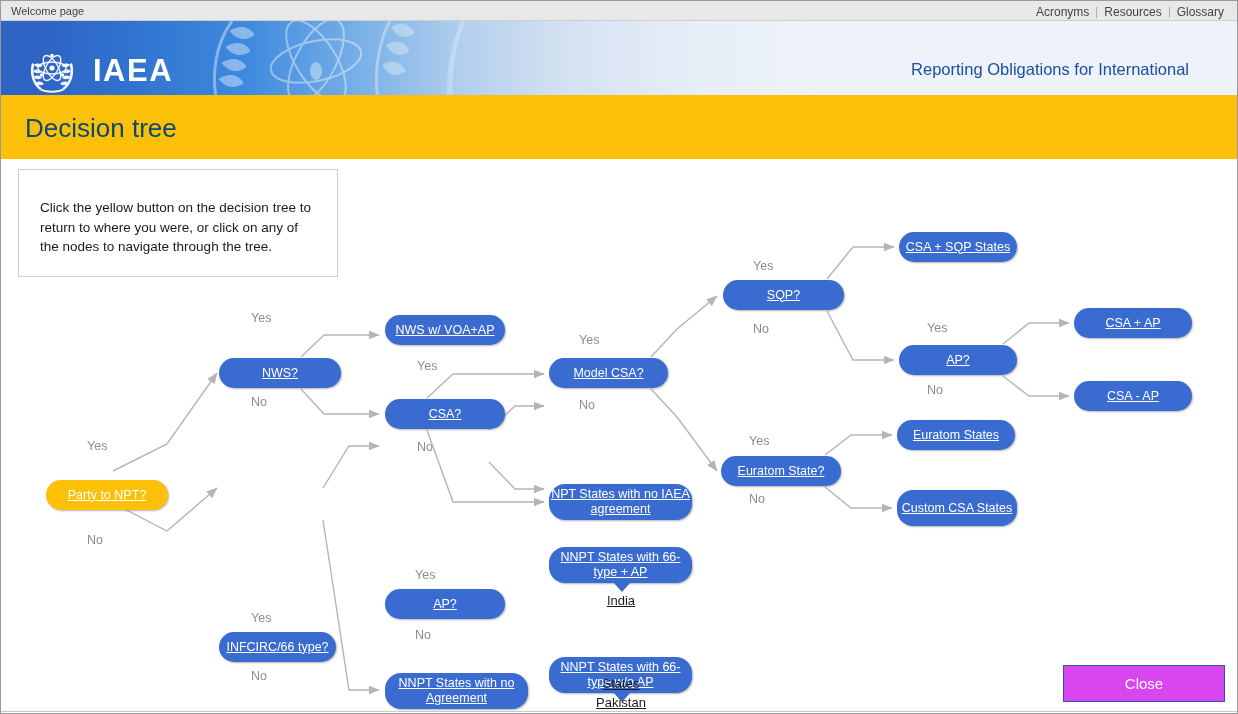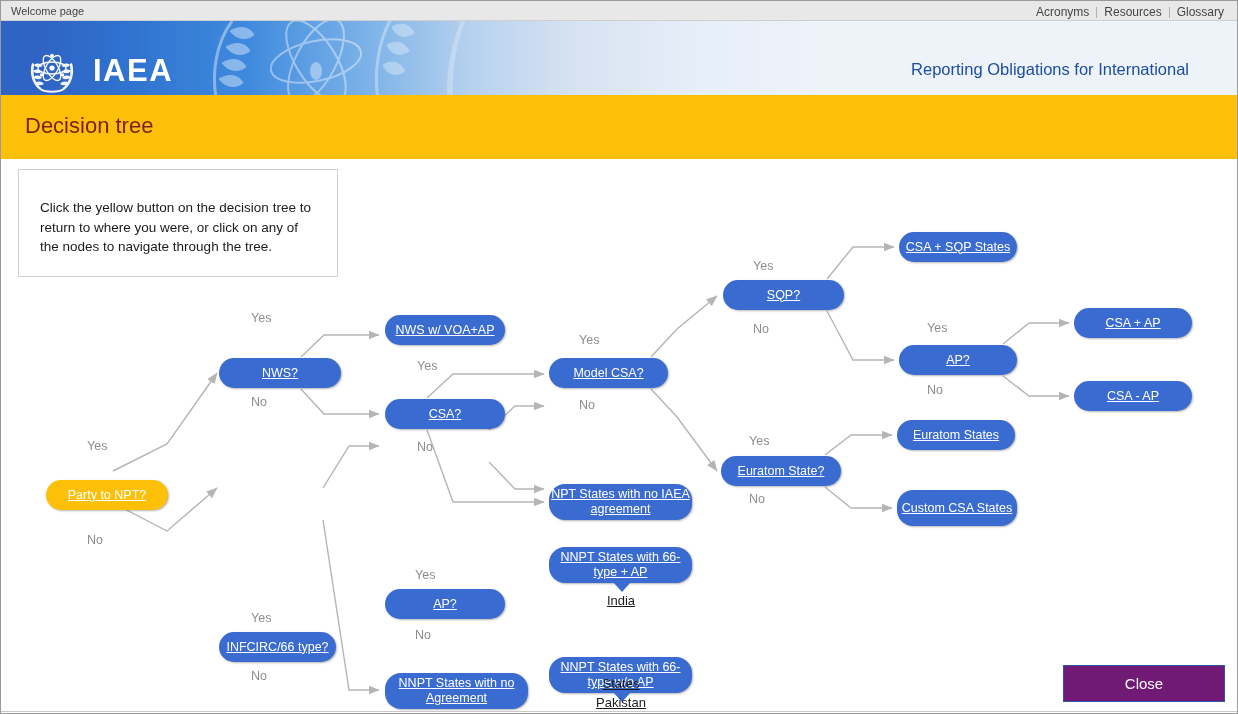--- a/index.html
+++ b/index.html
@@ -72,21 +72,21 @@
     color: #1b4fa0;
   }
 
   
   .sectionbar {
     position: absolute; left: 0; top: 94px; width: 1236px; height: 64px;
     background: #fdc008;
   }
   .sectionbar .stitle {
     position: absolute; left: 24px; top: 18px;
-    font-size: 22px; color: #7f1d1d;
+    font-size: 26px; color: #0c4a6e;
   }
 
   
   .infobox {
     position: absolute; left: 17px; top: 168px; width: 320px; height: 108px;
     border: 1px solid #cfcfcf; background: #ffffff;
   }
   .infobox p {
     margin: 10px; padding: 18px 14px 0 11px;
     font-size: 13.5px; line-height: 19.5px; color: #1b1b1b;
@@ -134,21 +134,21 @@
     font-size: 13px; color: #1b1b1b;
     text-decoration: underline;
     white-space: nowrap;
     text-align: center;
   }
 
   
   .closebtn {
     position: absolute; left: 1062px; top: 664px;
     width: 162px; height: 37px;
-    background: #701a75;
+    background: #d946ef;
     border: 1px solid #2b55ab;
     color: #ffffff;
     font-size: 15px;
     display: flex; align-items: center; justify-content: center;
     cursor: pointer;
   }
   .bottomrule {
     position: absolute; left: 0; top: 710px; width: 1236px; height: 1px;
     background: #c9c9c9;
   }

